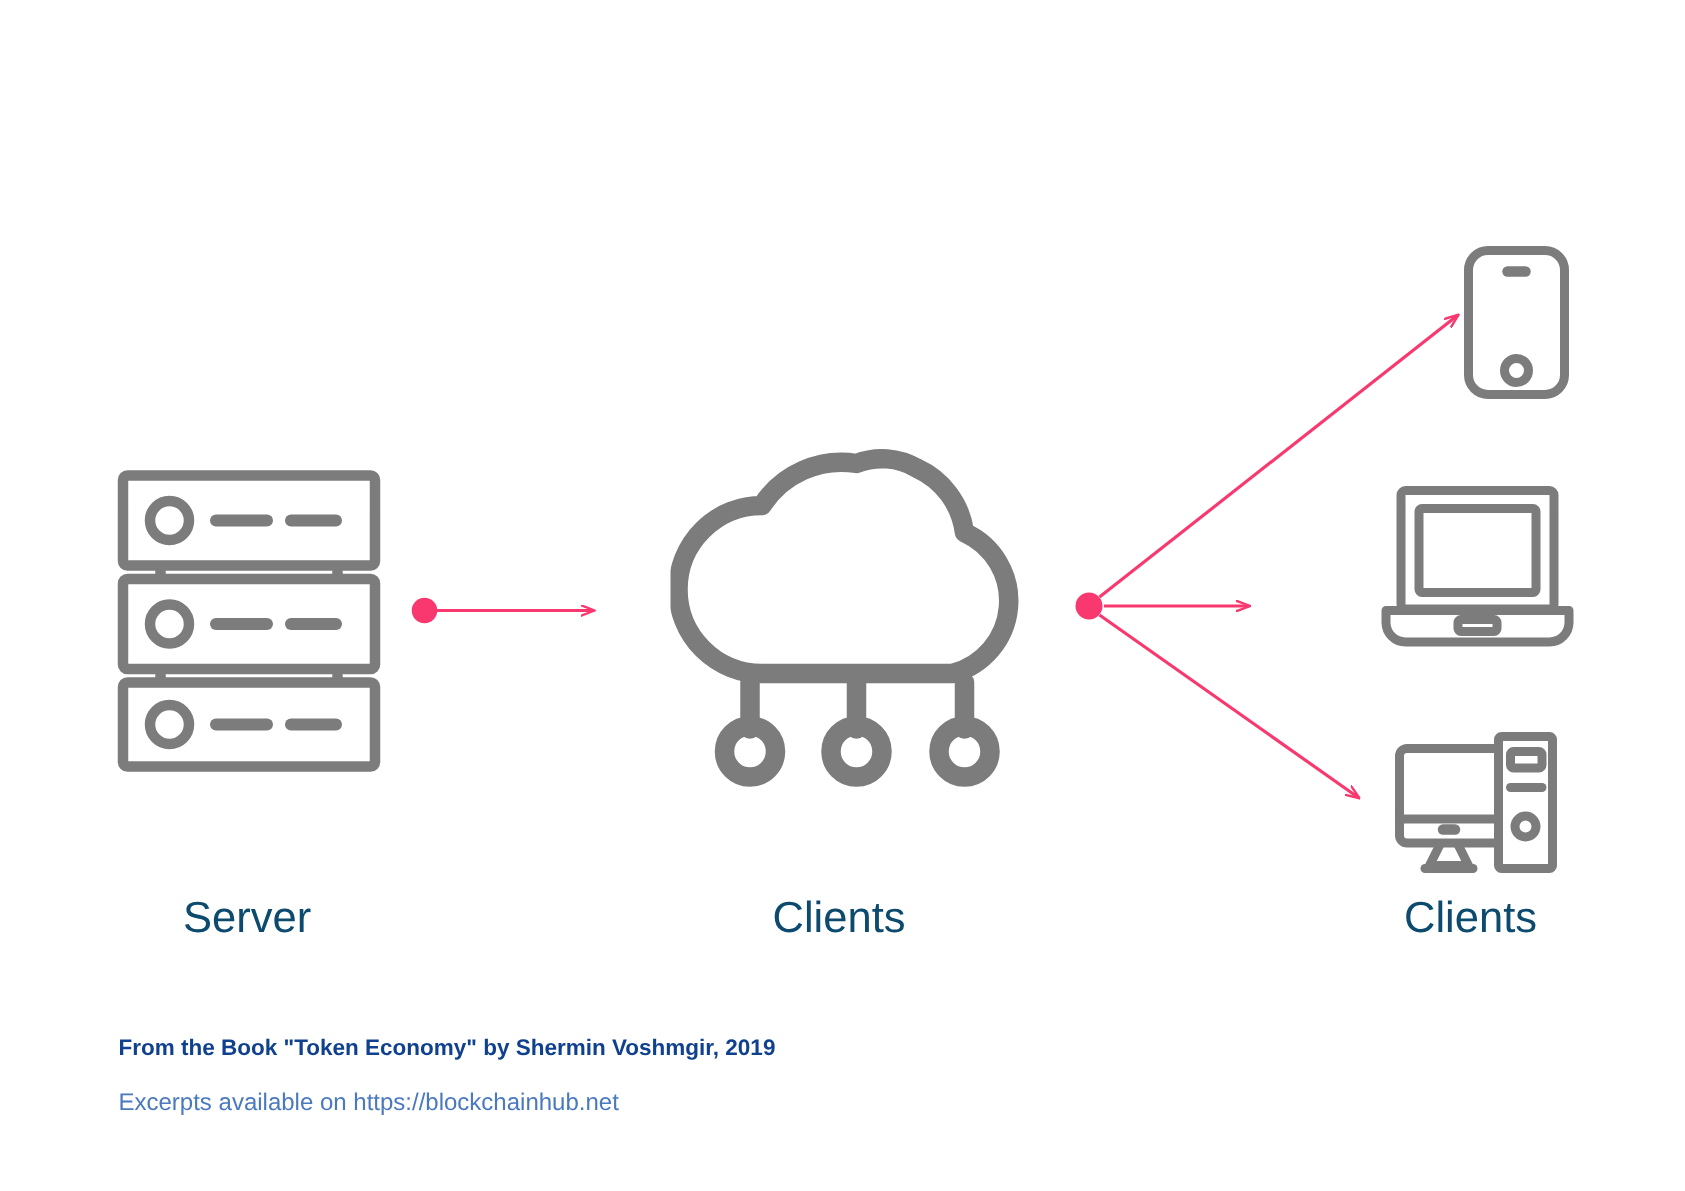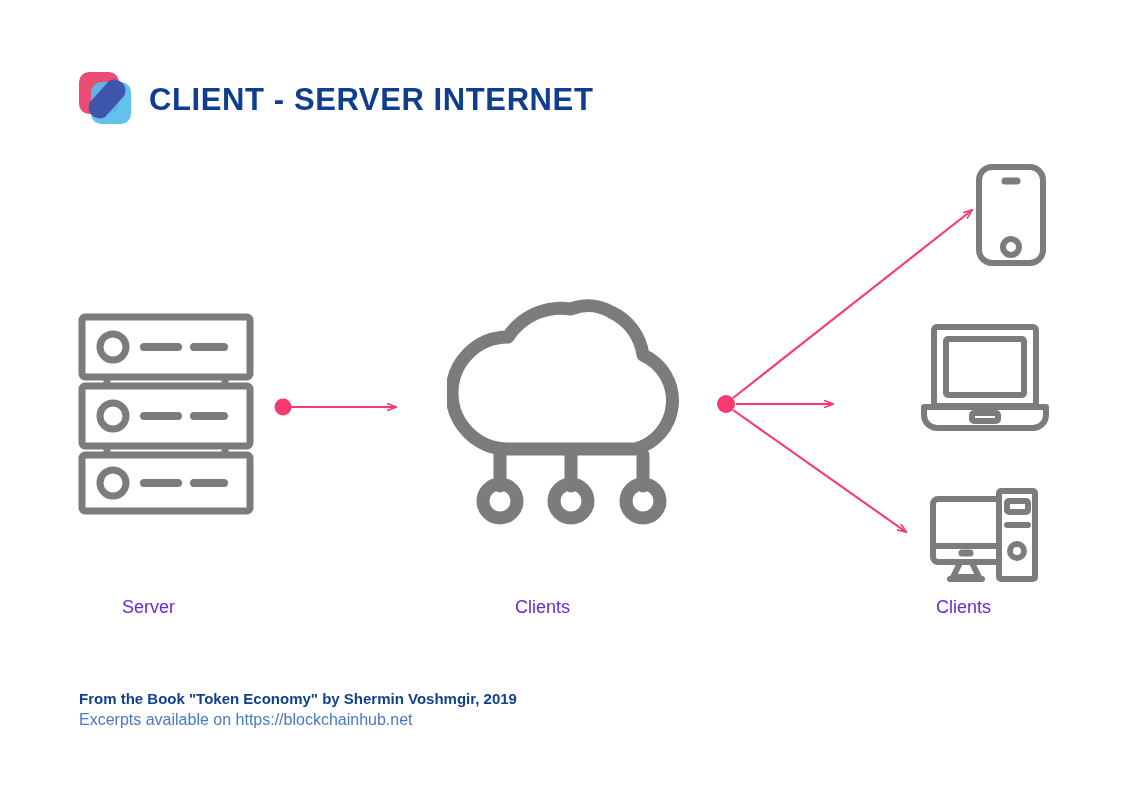--- a/index.html
+++ b/index.html
@@ -62,22 +62,22 @@
 
   .node-server   { left: 78px;  top: 313px; }
   .node-cloud    { left: 447px; top: 283px; }
   .node-phone    { left: 975px; top: 163px; }
   .node-laptop   { left: 920px; top: 323px; }
   .node-desktop  { left: 929px; top: 487px; }
 
   
   .label {
     position: absolute;
-    color: #6d28d9;
-    font-size: 18px;
+    color: #0c4a6e;
+    font-size: 29px;
     font-weight: normal;
     white-space: nowrap;
     line-height: 1;
   }
   .label-server   { left: 122px; top: 598px; }
   .label-internet { left: 515px; top: 598px; }
   .label-clients  { left: 936px; top: 598px; }
 
   
   .footer {
@@ -91,37 +91,28 @@
     color: #10418f;
     line-height: 20px;
     white-space: nowrap;
   }
   .footer-line2 {
     font-size: 16px;
     font-weight: normal;
     color: #4a79c0;
     line-height: 22px;
     white-space: nowrap;
+    margin-top: 16px;
   }
 </style>
 </head>
 <body>
 
 <div class="page">
 
-  <div class="header">
-    <div class="logo">
-      <svg width="52" height="55" viewBox="0 0 52 55" xmlns="http://www.w3.org/2000/svg">
-        <rect x="0" y="0" width="40" height="42" rx="10" ry="10" fill="#ea4c73"></rect>
-        <rect x="12" y="10" width="40" height="42" rx="10" ry="10" fill="#58bced" opacity="0.93"></rect>
-        <path d="M11 30 L30 9 A11 11 0 0 1 45 24 L26 45 A11 11 0 0 1 11 30 Z" fill="#3d55ab"></path>
-      </svg>
-    </div>
-    <div class="title">CLIENT - SERVER INTERNET</div>
-  </div>
 
   <svg class="canvas" viewBox="0 0 1123 794" xmlns="http://www.w3.org/2000/svg">
     <defs>
       <marker id="ah" markerWidth="10" markerHeight="8" refX="9" refY="4" orient="auto" markerUnits="userSpaceOnUse">
         <path d="M0,0.4 L9.5,4 L0,7.6" fill="none" stroke="#f8386e" stroke-width="1.6" stroke-linecap="round" stroke-linejoin="round"></path>
       </marker>
     </defs>
 
     <g>
       <line x1="286" y1="407" x2="396" y2="407" stroke="#f8386e" stroke-width="2.1" marker-end="url(#ah)"></line>

